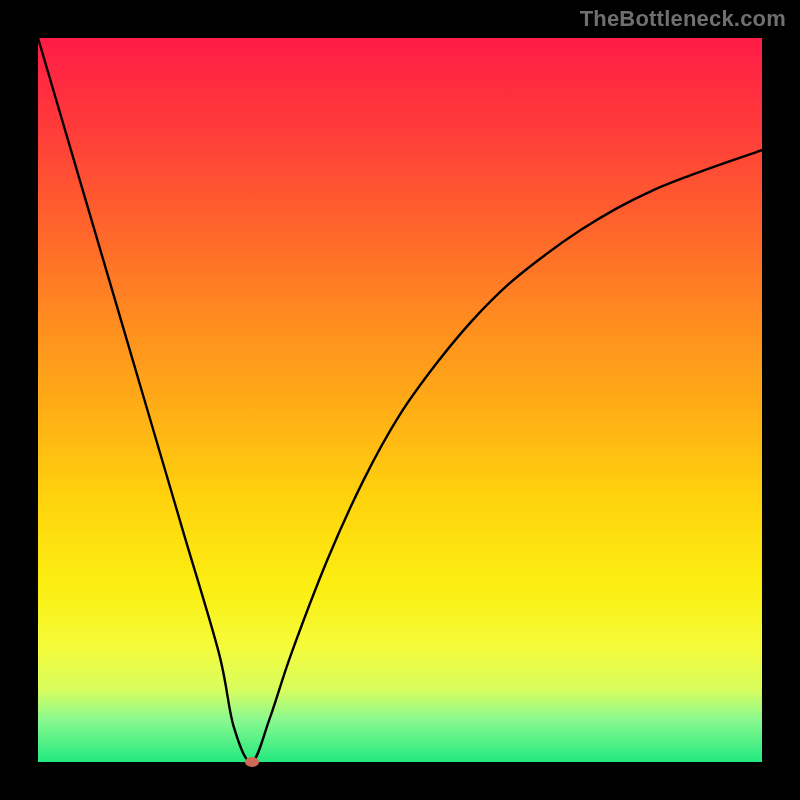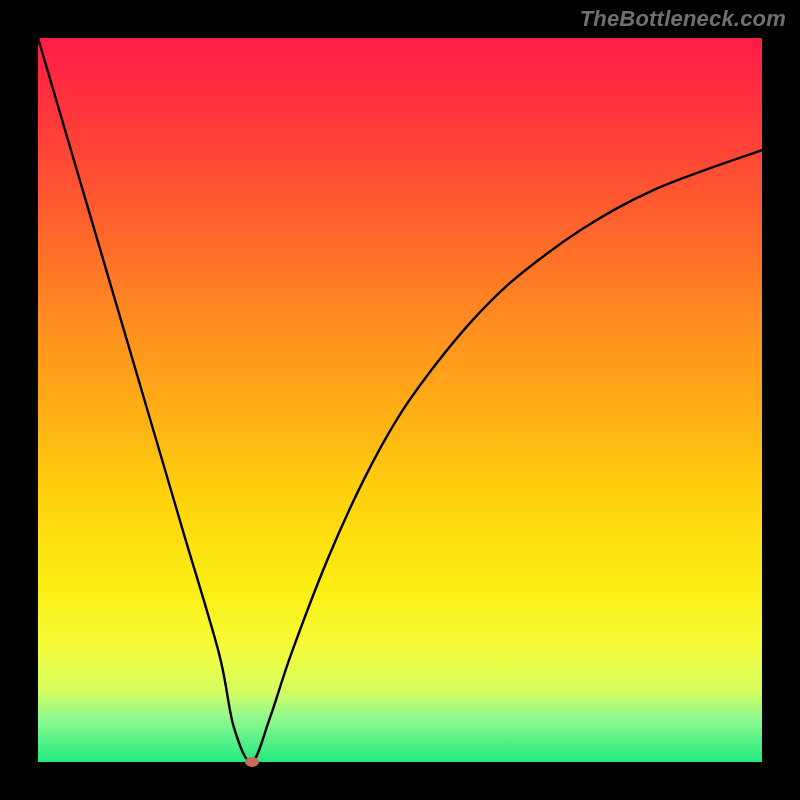--- a/index.html
+++ b/index.html
@@ -40,21 +40,20 @@
   }
   .watermark {
     position: absolute;
     top: 6px;
     right: 14px;
     color: #6f6f6f;
     font-size: 22px;
     font-weight: 600;
     letter-spacing: 0.2px;
     user-select: none;
-    font-style: italic;
   }
   svg.curve {
     position: absolute;
     left: 0;
     top: 0;
   }
   .optimum-dot {
     position: absolute;
     width: 14px;
     height: 10px;

